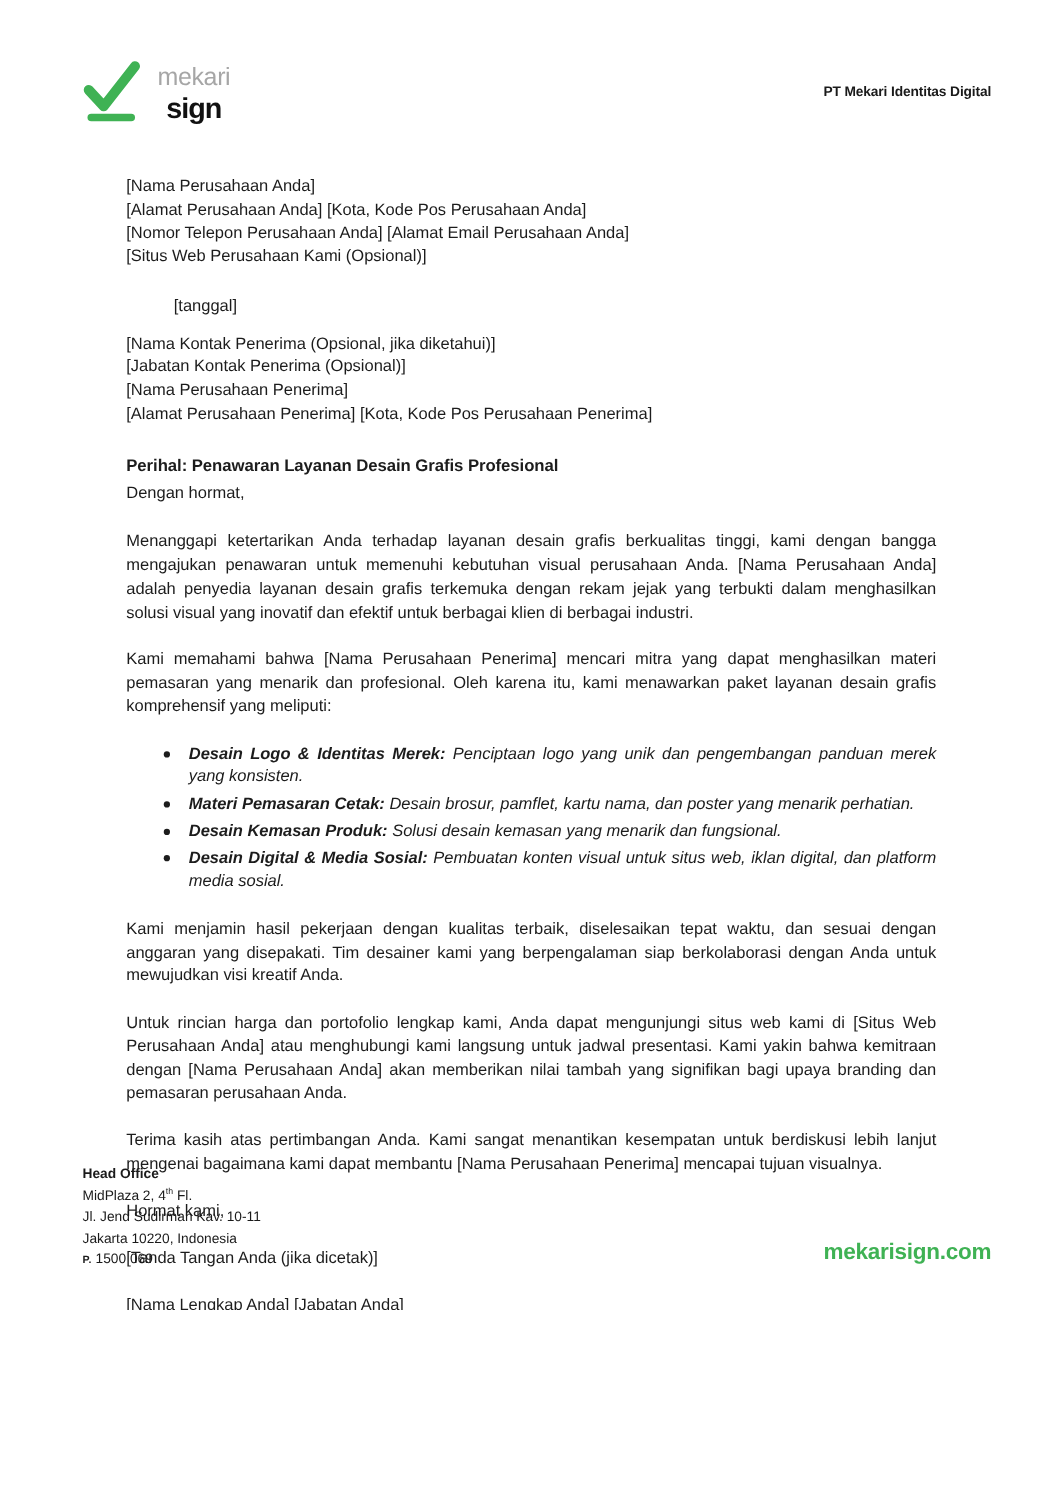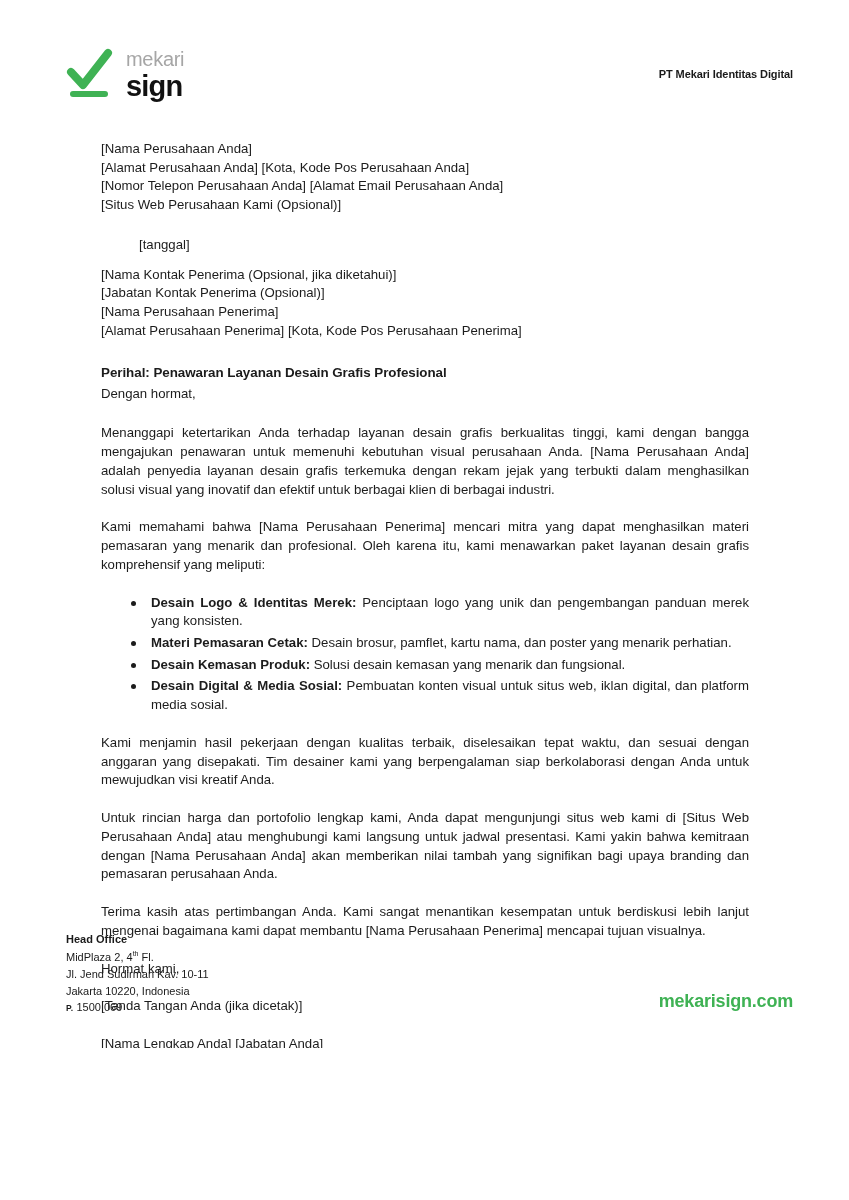--- a/index.html
+++ b/index.html
@@ -50,24 +50,25 @@
     margin-top: 2px;
   }
   .logo-mekari {
     font-size: 20px;
     color: #a6a6a6;
     letter-spacing: -0.3px;
     font-weight: 400;
     margin-bottom: 3px;
   }
   .logo-sign {
-    font-size: 29px;
+    font-size: 23px;
     color: #111111;
     font-weight: 700;
     letter-spacing: -0.8px;
+    text-align: center;
   }
   .company-name {
     font-size: 11px;
     font-weight: 700;
     color: #1a1a1a;
     letter-spacing: -0.1px;
     white-space: nowrap;
   }
 
   
@@ -106,20 +107,21 @@
     margin: 0 0 19px 0;
     padding: 0 0 0 28px;
     list-style: none;
   }
   ul.services li {
     position: relative;
     margin: 0 0 3px 0;
     padding-left: 22px;
     text-align: justify;
     text-justify: inter-word;
+    font-style: italic;
   }
   ul.services li::before {
     content: "";
     position: absolute;
     left: 2px;
     top: 7px;
     width: 5px;
     height: 5px;
     border-radius: 50%;
     background: #1c1c1c;

